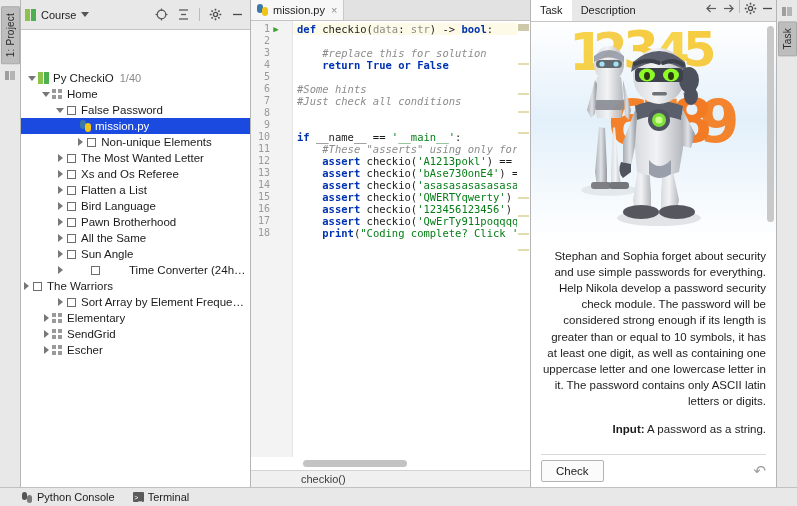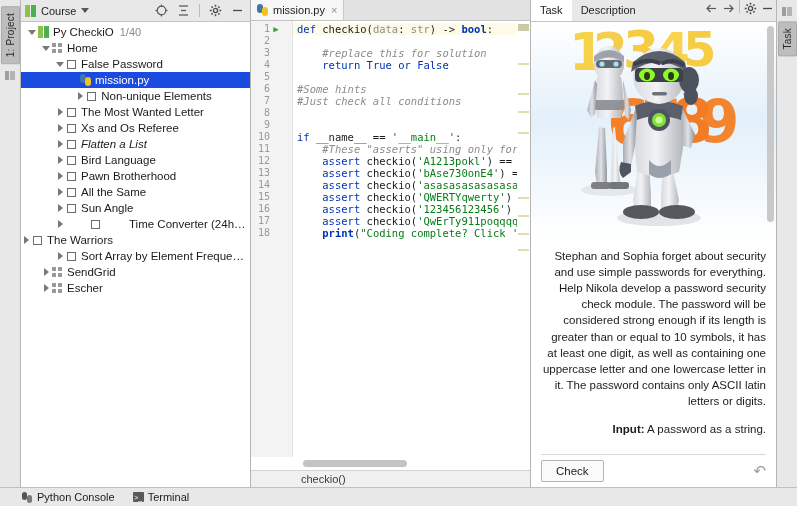--- a/index.html
+++ b/index.html
@@ -29,40 +29,40 @@
     border: 1px solid #aaa; border-radius: 1px; margin-top: 2px;
   }
   .vstrip-icon { margin-top: 6px; opacity: .65; }
 
   
   .project-panel {
     width: 230px; flex: 0 0 230px; display: flex; flex-direction: column;
     background: #ffffff; border-right: 1px solid #b5b5b5;
   }
   .panel-header {
-    height: 22px; background: #e8e8e8; border-bottom: 1px solid #c4c4c4;
+    height: 30px; background: #e8e8e8; border-bottom: 1px solid #c4c4c4;
     display: flex; align-items: center; padding: 0 4px; gap: 5px;
   }
   .panel-title { font-size: 11px; color: #1d1d1d; }
   .caret-down {
     width: 0; height: 0; border-left: 4px solid transparent;
     border-right: 4px solid transparent; border-top: 5px solid #555;
   }
   .panel-header .spacer { flex: 1 1 auto; }
   .hdr-btn { width: 17px; height: 17px; display: flex; align-items: center; justify-content: center; cursor: default; }
   .hdr-sep { width: 1px; height: 13px; background: #bcbcbc; margin: 0 2px; }
 
   .book-icon { display: inline-block; width: 11px; height: 12px; position: relative; flex: 0 0 11px; }
   .book-icon::before, .book-icon::after {
     content: ""; position: absolute; top: 0; width: 5px; height: 12px;
   }
   .book-icon::before { left: 0; background: #8bc34a; }
   .book-icon::after { left: 6px; background: #4caf50; }
 
-  .tree { flex: 1 1 auto; overflow: hidden; padding-top: 2px; font-size: 11.5px; color: #1b1b1b; }
+  .tree { flex: 1 1 auto; overflow: hidden; padding-top: 2px; font-size: 11.5px; color: #1b1b1b; margin-top: 38px; }
   .node { display: flex; align-items: center; height: 16px; padding-right: 4px; white-space: nowrap; }
   .node.selected { background: #1b4ae0; color: #fff; }
   .arrow {
     width: 10px; flex: 0 0 10px; display: flex; align-items: center; justify-content: center;
   }
   .arrow .tri-r { width: 0; height: 0; border-top: 4px solid transparent; border-bottom: 4px solid transparent; border-left: 5px solid #777; }
   .arrow .tri-d { width: 0; height: 0; border-left: 4px solid transparent; border-right: 4px solid transparent; border-top: 5px solid #777; }
   .node-icon { width: 13px; flex: 0 0 13px; display: flex; align-items: center; justify-content: center; margin-right: 3px; }
   .sq-icon { width: 9px; height: 9px; border: 1.3px solid #6d6d6d; background: #fff; }
   .mod-icon { width: 11px; height: 11px; position: relative; }
@@ -95,21 +95,21 @@
   }
   .gline { height: 12px; line-height: 12px; display: flex; align-items: center; }
   .gnum { width: 19px; text-align: right; }
   .grun { width: 12px; text-align: center; color: #3aa22e; font-size: 9px; line-height: 12px; }
   .code {
     flex: 1 1 auto; position: relative; overflow: hidden; padding-top: 2px;
     font-family: "DejaVu Sans Mono", monospace; font-size: 10.5px;
   }
   .cline { height: 12px; line-height: 12px; white-space: pre; padding-left: 4px; }
   .cline.hl { background: #fdfbe8; }
-  .kw { color: #0033b3; font-weight: normal; }
+  .kw { color: #0033b3; font-weight: bold; }
   .fn { color: #1c1c1c; }
   .pm { color: #8c8c8c; }
   .cm { color: #8c8c8c; font-style: italic; }
   .st { color: #067d17; }
   .op { color: #1c1c1c; }
   .bi { color: #0033b3; font-weight: bold; }
   .marker-strip { position: absolute; right: 0; top: 0; width: 13px; height: 100%; background: #fff; }
   .marker-strip .mk { position: absolute; right: 1px; width: 11px; height: 2px; background: #e3dcae; }
   .marker-strip .mk.box { height: 7px; background: #ccc8a8; top: 3px; }
 
@@ -278,21 +278,21 @@
           </div>
           <div class="node" style="padding-left: 34px;">
             <span class="arrow">
               <i class="tri-r"></i>
             </span>
             <span class="node-icon">
               <span class="sq-icon"></span>
             </span>
             <span class="node-label">Xs and Os Referee</span>
           </div>
-          <div class="node" style="padding-left: 34px; font-style: italic;">
+          <div class="node" style="padding-left: 34px;">
             <span class="arrow">
               <i class="tri-r"></i>
             </span>
             <span class="node-icon">
               <span class="sq-icon"></span>
             </span>
             <span class="node-label">Flatten a List</span>
           </div>
           <div class="node" style="padding-left: 34px;">
             <span class="arrow">
@@ -349,20 +349,34 @@
             <span class="node-label">The Warriors</span>
           </div>
           <div class="node" style="padding-left: 34px;">
             <span class="arrow">
               <i class="tri-r"></i>
             </span>
             <span class="node-icon">
               <span class="sq-icon"></span>
             </span>
             <span class="node-label">Sort Array by Element Frequency</span>
+          </div>
+          <div class="node" style="padding-left: 20px;">
+            <span class="arrow">
+              <i class="tri-r"></i>
+            </span>
+            <span class="node-icon">
+              <span class="mod-icon">
+                <i></i>
+                <i></i>
+                <i></i>
+                <i></i>
+              </span>
+            </span>
+            <span class="node-label">Elementary</span>
           </div>
           <div class="node" style="padding-left: 20px;">
             <span class="arrow">
               <i class="tri-r"></i>
             </span>
             <span class="node-icon">
               <span class="mod-icon">
                 <i></i>
                 <i></i>
                 <i></i>

